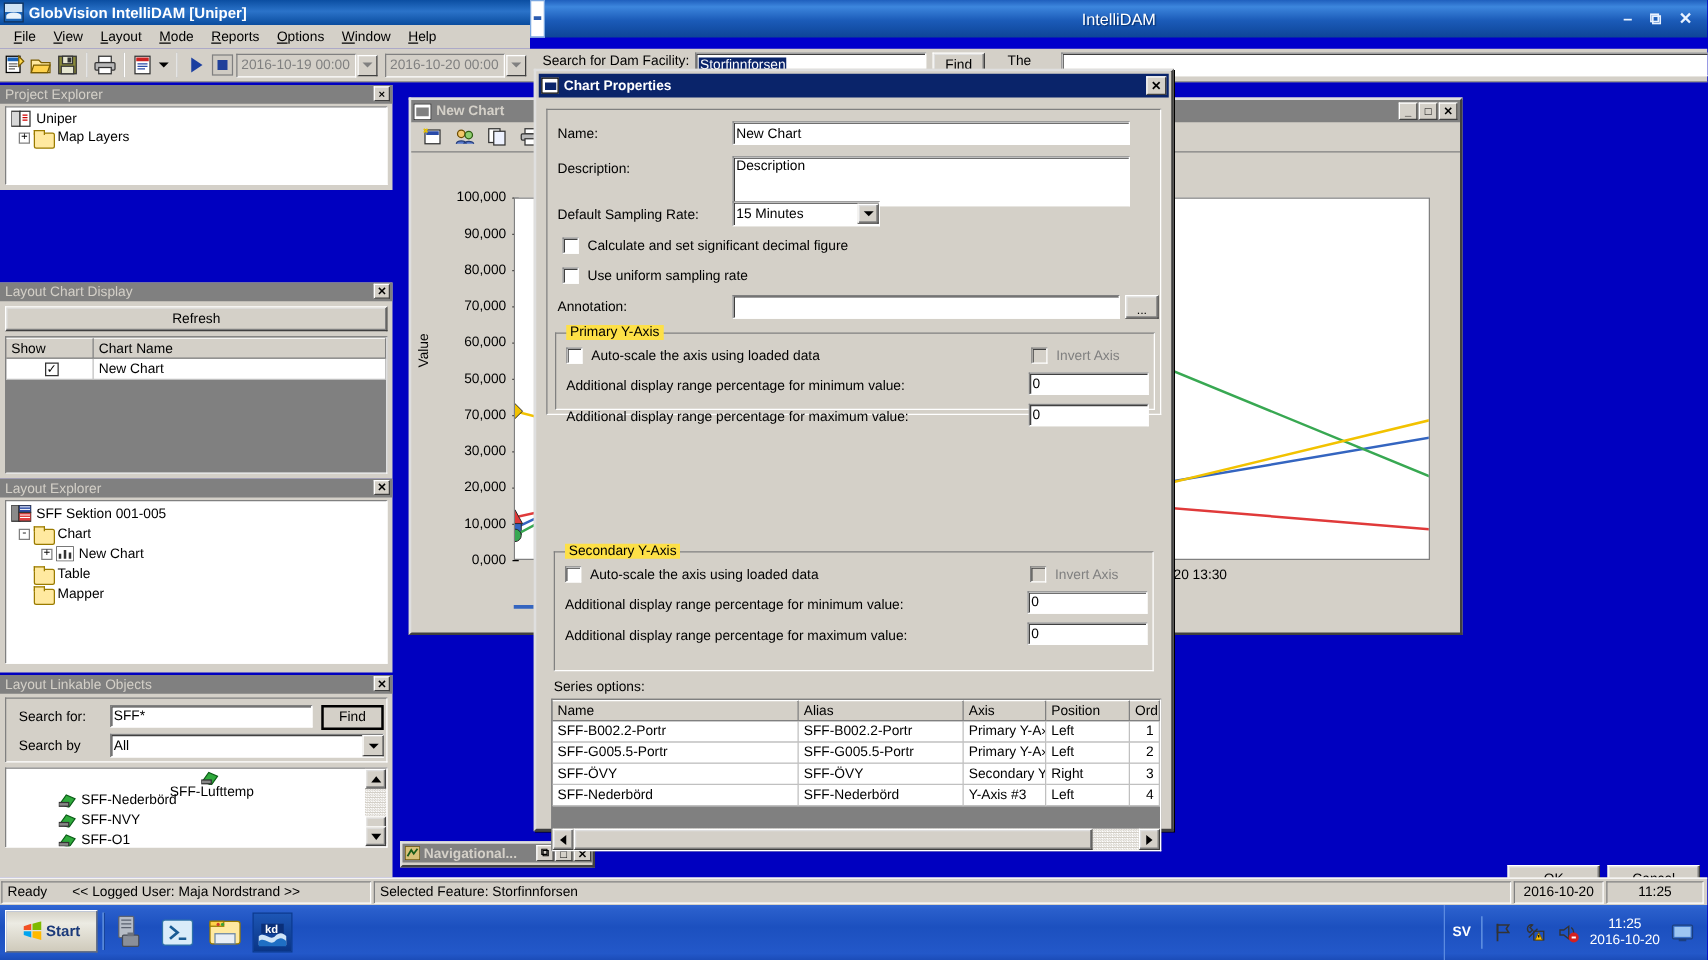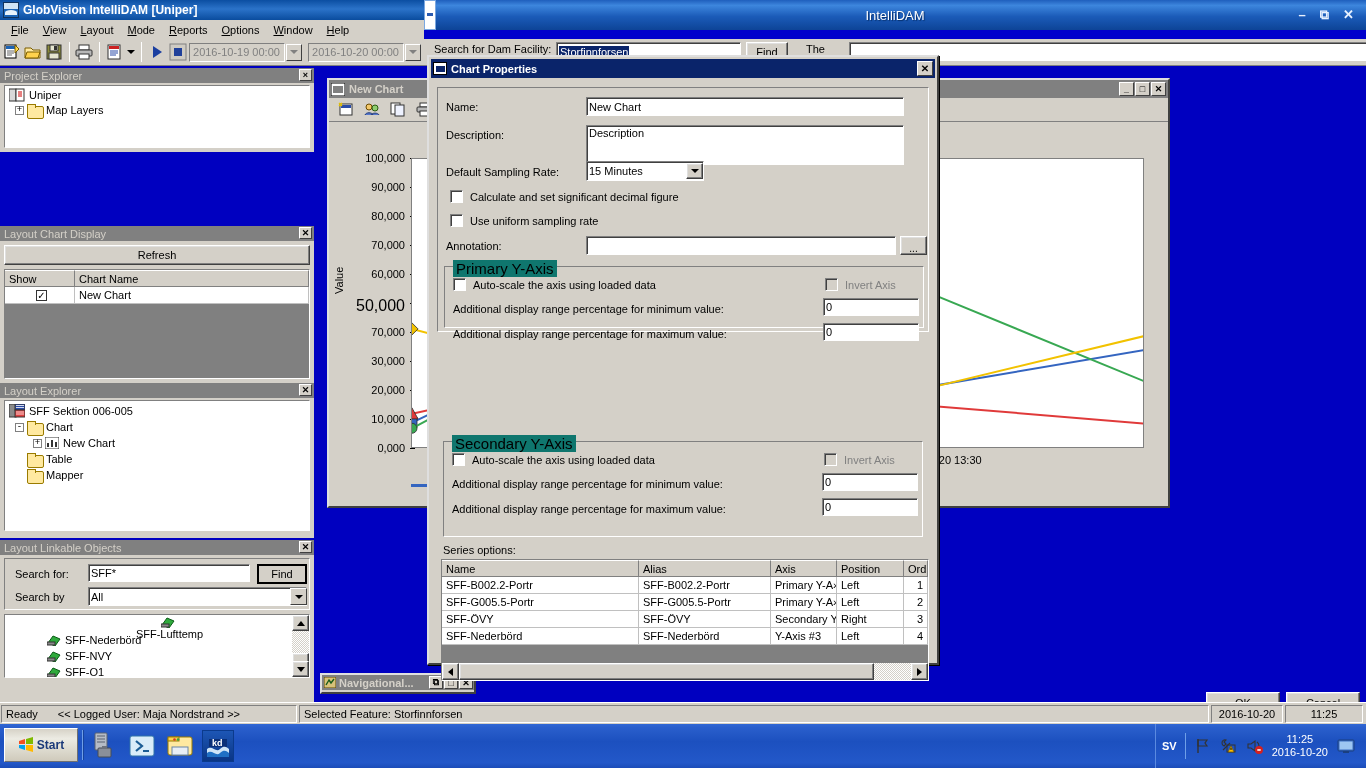--- a/index.html
+++ b/index.html
@@ -20,21 +20,21 @@
     background: #ffffff;
   }
   .groupbox {
     border: 1px solid #808080;
     border-right-color: #ffffff;
     border-bottom-color: #ffffff;
     position: relative;
   }
   .groupbox > .gb-title {
     position: absolute; top: -7px; left: 8px;
-    background: #0f766e; padding: 0 3px; font-size: 15px; color: #000;
+    background: #fde047; padding: 0 3px; font-size: 11px; color: #000;
   }
   .btn {
     background: #d4d0c8;
     border-top: 1px solid #ffffff;
     border-left: 1px solid #ffffff;
     border-right: 1px solid #404040;
     border-bottom: 1px solid #404040;
     box-shadow: inset -1px -1px 0 #808080, inset 1px 1px 0 #dfdfdf;
     font-size: 11px; text-align: center; cursor: default;
     display: flex; align-items: center; justify-content: center;
@@ -355,21 +355,21 @@
       <div class="treebox" style="margin:2px 4px;height:131px;padding-top:2px;">
         <div class="tnode" style="padding-left:4px;">
           <span style="margin-right:4px;display:flex;">
             <svg width="16" height="14" viewBox="0 0 16 14">
               <rect x="0" y="0" width="7" height="13" fill="#8a8a8a" stroke="#333"></rect>
               <rect x="6" y="0" width="10" height="6" fill="#2a4ba8" stroke="#333"></rect>
               <rect x="6" y="6" width="10" height="7" fill="#e04040" stroke="#333"></rect>
               <path d="M7 1.5h8M7 3.5h8M7 8h8M7 10h8" stroke="#fff" stroke-width="0.8"></path>
             </svg>
           </span>
-          <span>SFF Sektion 006-005</span>
+          <span>SFF Sektion 001-005</span>
         </div>
         <div class="tnode" style="padding-left:10px;">
           <span class="pm">-</span>
           <span class="folder"></span>
           <span>Chart</span>
         </div>
         <div class="tnode" style="padding-left:28px;">
           <span class="pm">+</span>
           <span style="margin-right:4px;display:flex;">
             <svg width="14" height="12" viewBox="0 0 14 12">
@@ -517,21 +517,21 @@
             <div style="position: absolute; right: 4px; font-size: 11px; color: rgb(0, 0, 0); white-space: nowrap; top: 28px;">100,000</div>
             <div style="position: absolute; right: -6px; width: 5px; height: 1px; background: rgb(0, 0, 0); top: 34px;"></div>
             <div style="position: absolute; right: 4px; font-size: 11px; color: rgb(0, 0, 0); white-space: nowrap; top: 57px;">90,000</div>
             <div style="position: absolute; right: -6px; width: 5px; height: 1px; background: rgb(0, 0, 0); top: 63px;"></div>
             <div style="position: absolute; right: 4px; font-size: 11px; color: rgb(0, 0, 0); white-space: nowrap; top: 86px;">80,000</div>
             <div style="position: absolute; right: -6px; width: 5px; height: 1px; background: rgb(0, 0, 0); top: 92px;"></div>
             <div style="position: absolute; right: 4px; font-size: 11px; color: rgb(0, 0, 0); white-space: nowrap; top: 115px;">70,000</div>
             <div style="position: absolute; right: -6px; width: 5px; height: 1px; background: rgb(0, 0, 0); top: 121px;"></div>
             <div style="position: absolute; right: 4px; font-size: 11px; color: rgb(0, 0, 0); white-space: nowrap; top: 144px;">60,000</div>
             <div style="position: absolute; right: -6px; width: 5px; height: 1px; background: rgb(0, 0, 0); top: 150px;"></div>
-            <div style="position: absolute; right: 4px; font-size: 16px; color: rgb(0, 0, 0); white-space: nowrap; top: 173px;">50,000</div>
+            <div style="position: absolute; right: 4px; font-size: 11px; color: rgb(0, 0, 0); white-space: nowrap; top: 173px;">50,000</div>
             <div style="position: absolute; right: -6px; width: 5px; height: 1px; background: rgb(0, 0, 0); top: 179px;"></div>
             <div style="position: absolute; right: 4px; font-size: 11px; color: rgb(0, 0, 0); white-space: nowrap; top: 202px;">70,000</div>
             <div style="position: absolute; right: -6px; width: 5px; height: 1px; background: rgb(0, 0, 0); top: 208px;"></div>
             <div style="position: absolute; right: 4px; font-size: 11px; color: rgb(0, 0, 0); white-space: nowrap; top: 231px;">30,000</div>
             <div style="position: absolute; right: -6px; width: 5px; height: 1px; background: rgb(0, 0, 0); top: 237px;"></div>
             <div style="position: absolute; right: 4px; font-size: 11px; color: rgb(0, 0, 0); white-space: nowrap; top: 260px;">20,000</div>
             <div style="position: absolute; right: -6px; width: 5px; height: 1px; background: rgb(0, 0, 0); top: 266px;"></div>
             <div style="position: absolute; right: 4px; font-size: 11px; color: rgb(0, 0, 0); white-space: nowrap; top: 289px;">10,000</div>
             <div style="position: absolute; right: -6px; width: 5px; height: 1px; background: rgb(0, 0, 0); top: 295px;"></div>
             <div style="position: absolute; right: 4px; font-size: 11px; color: rgb(0, 0, 0); white-space: nowrap; top: 318px;">0,000</div>

